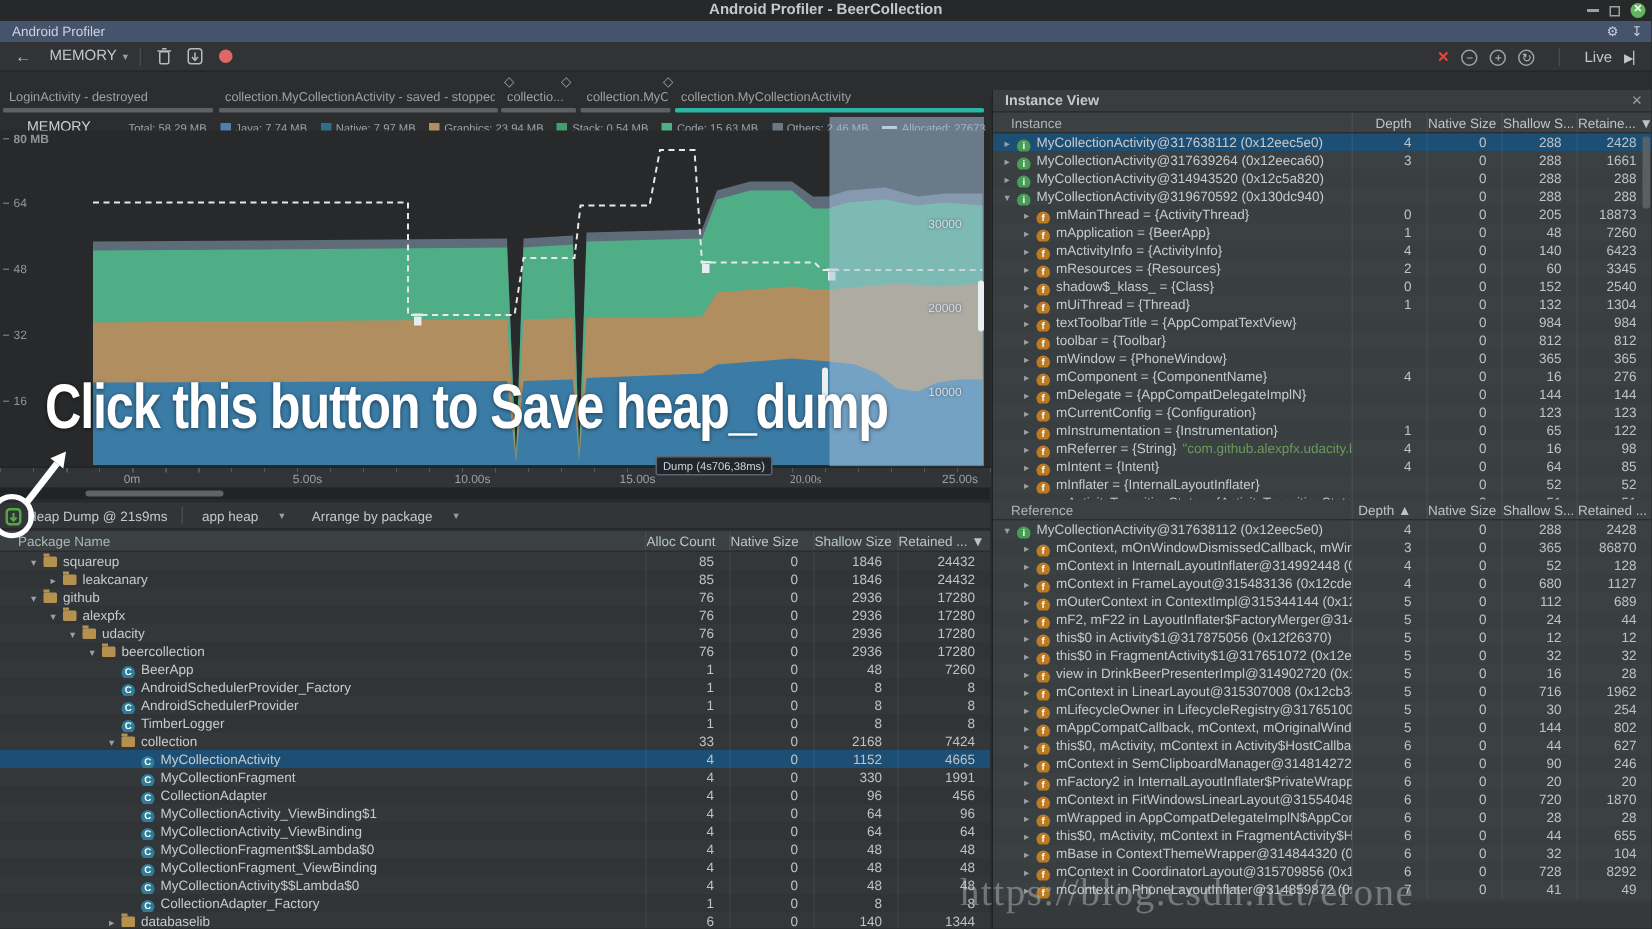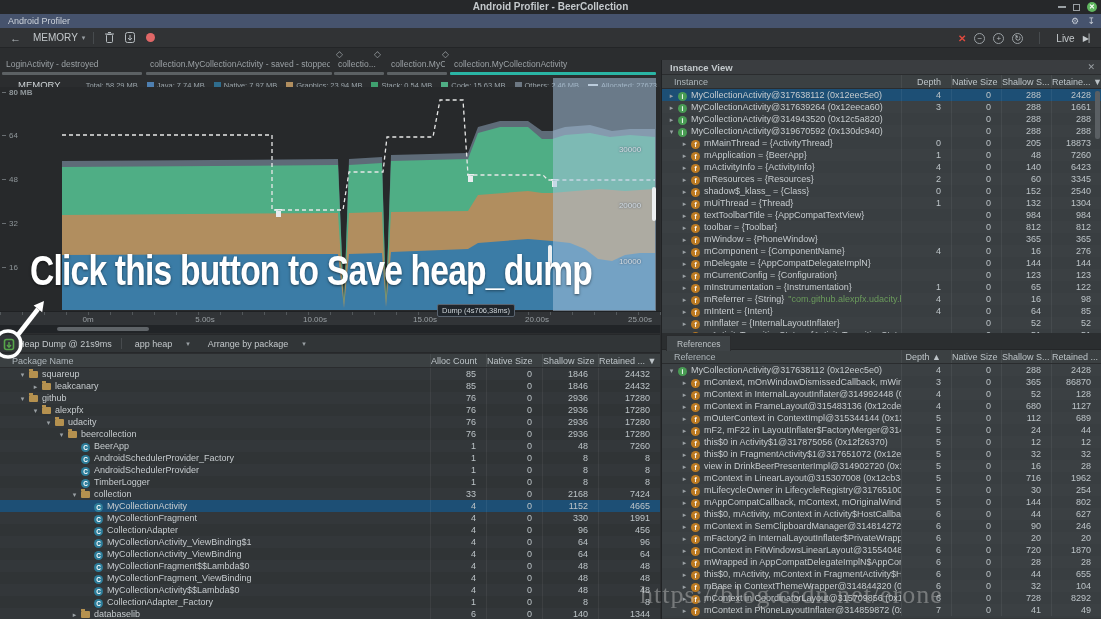--- a/index.html
+++ b/index.html
@@ -230,21 +230,21 @@
       <span class="cnt-tick" style="left: 608px; top: 153px;">20000</span>
       <span class="cnt-tick" style="left: 608px; top: 209px;">10000</span>
     </div>
 
   <div class="xaxis">
       <div id="xticks">
         <span class="xtick" style="left: 88px;">0m</span>
         <span class="xtick" style="left: 205px;">5.00s</span>
         <span class="xtick" style="left: 315px;">10.00s</span>
         <span class="xtick" style="left: 425px;">15.00s</span>
-        <span class="xtick" style="left: 537px;">20.00s</span>
+        <span class="xtick" style="left: 537px; font-family: Liberation Serif, serif;">20.00s</span>
         <span class="xtick" style="left: 640px;">25.00s</span>
       </div>
     </div>
   <div class="minimap">
       <div class="mini-thumb"></div>
     </div>
   <div class="dump-tip">Dump (4s706,38ms)</div>
 
   <div class="heapbar">
     <svg class="export-btn">
@@ -579,23 +579,20 @@
         <div class="cell cnum">52</div>
       </div>
       <div class="trow">
         <div class="cell cname" style="padding-left: 17px;"><span class="exp">▸</span><span class="icn field">f</span><span class="lbl">mActivityTransitionState = {ActivityTransitionState}</span></div>
         <div class="cell cnum rcol-depth"></div>
         <div class="cell cnum rcol">0</div>
         <div class="cell cnum rcol">51</div>
         <div class="cell cnum">51</div>
       </div>
     </div>
-  <div class="tabbar">
-    <span class="tab">References</span>
-  </div>
   <div class="thead">
     <div class="cell cname" style="padding-left:12px">Reference</div>
     <div class="cell cnum rcol-depth">Depth ▲</div>
     <div class="cell cnum rcol">Native Size</div>
     <div class="cell cnum rcol">Shallow S...</div>
     <div class="cell cnum">Retained ...</div>
   </div>
   <div class="ref-rows" id="ref-rows">
       <div class="trow">
         <div class="cell cname" style="padding-left: 4px;"><span class="exp">▾</span><span class="icn instance">i</span><span class="lbl">MyCollectionActivity@317638112 (0x12eec5e0)</span></div>

